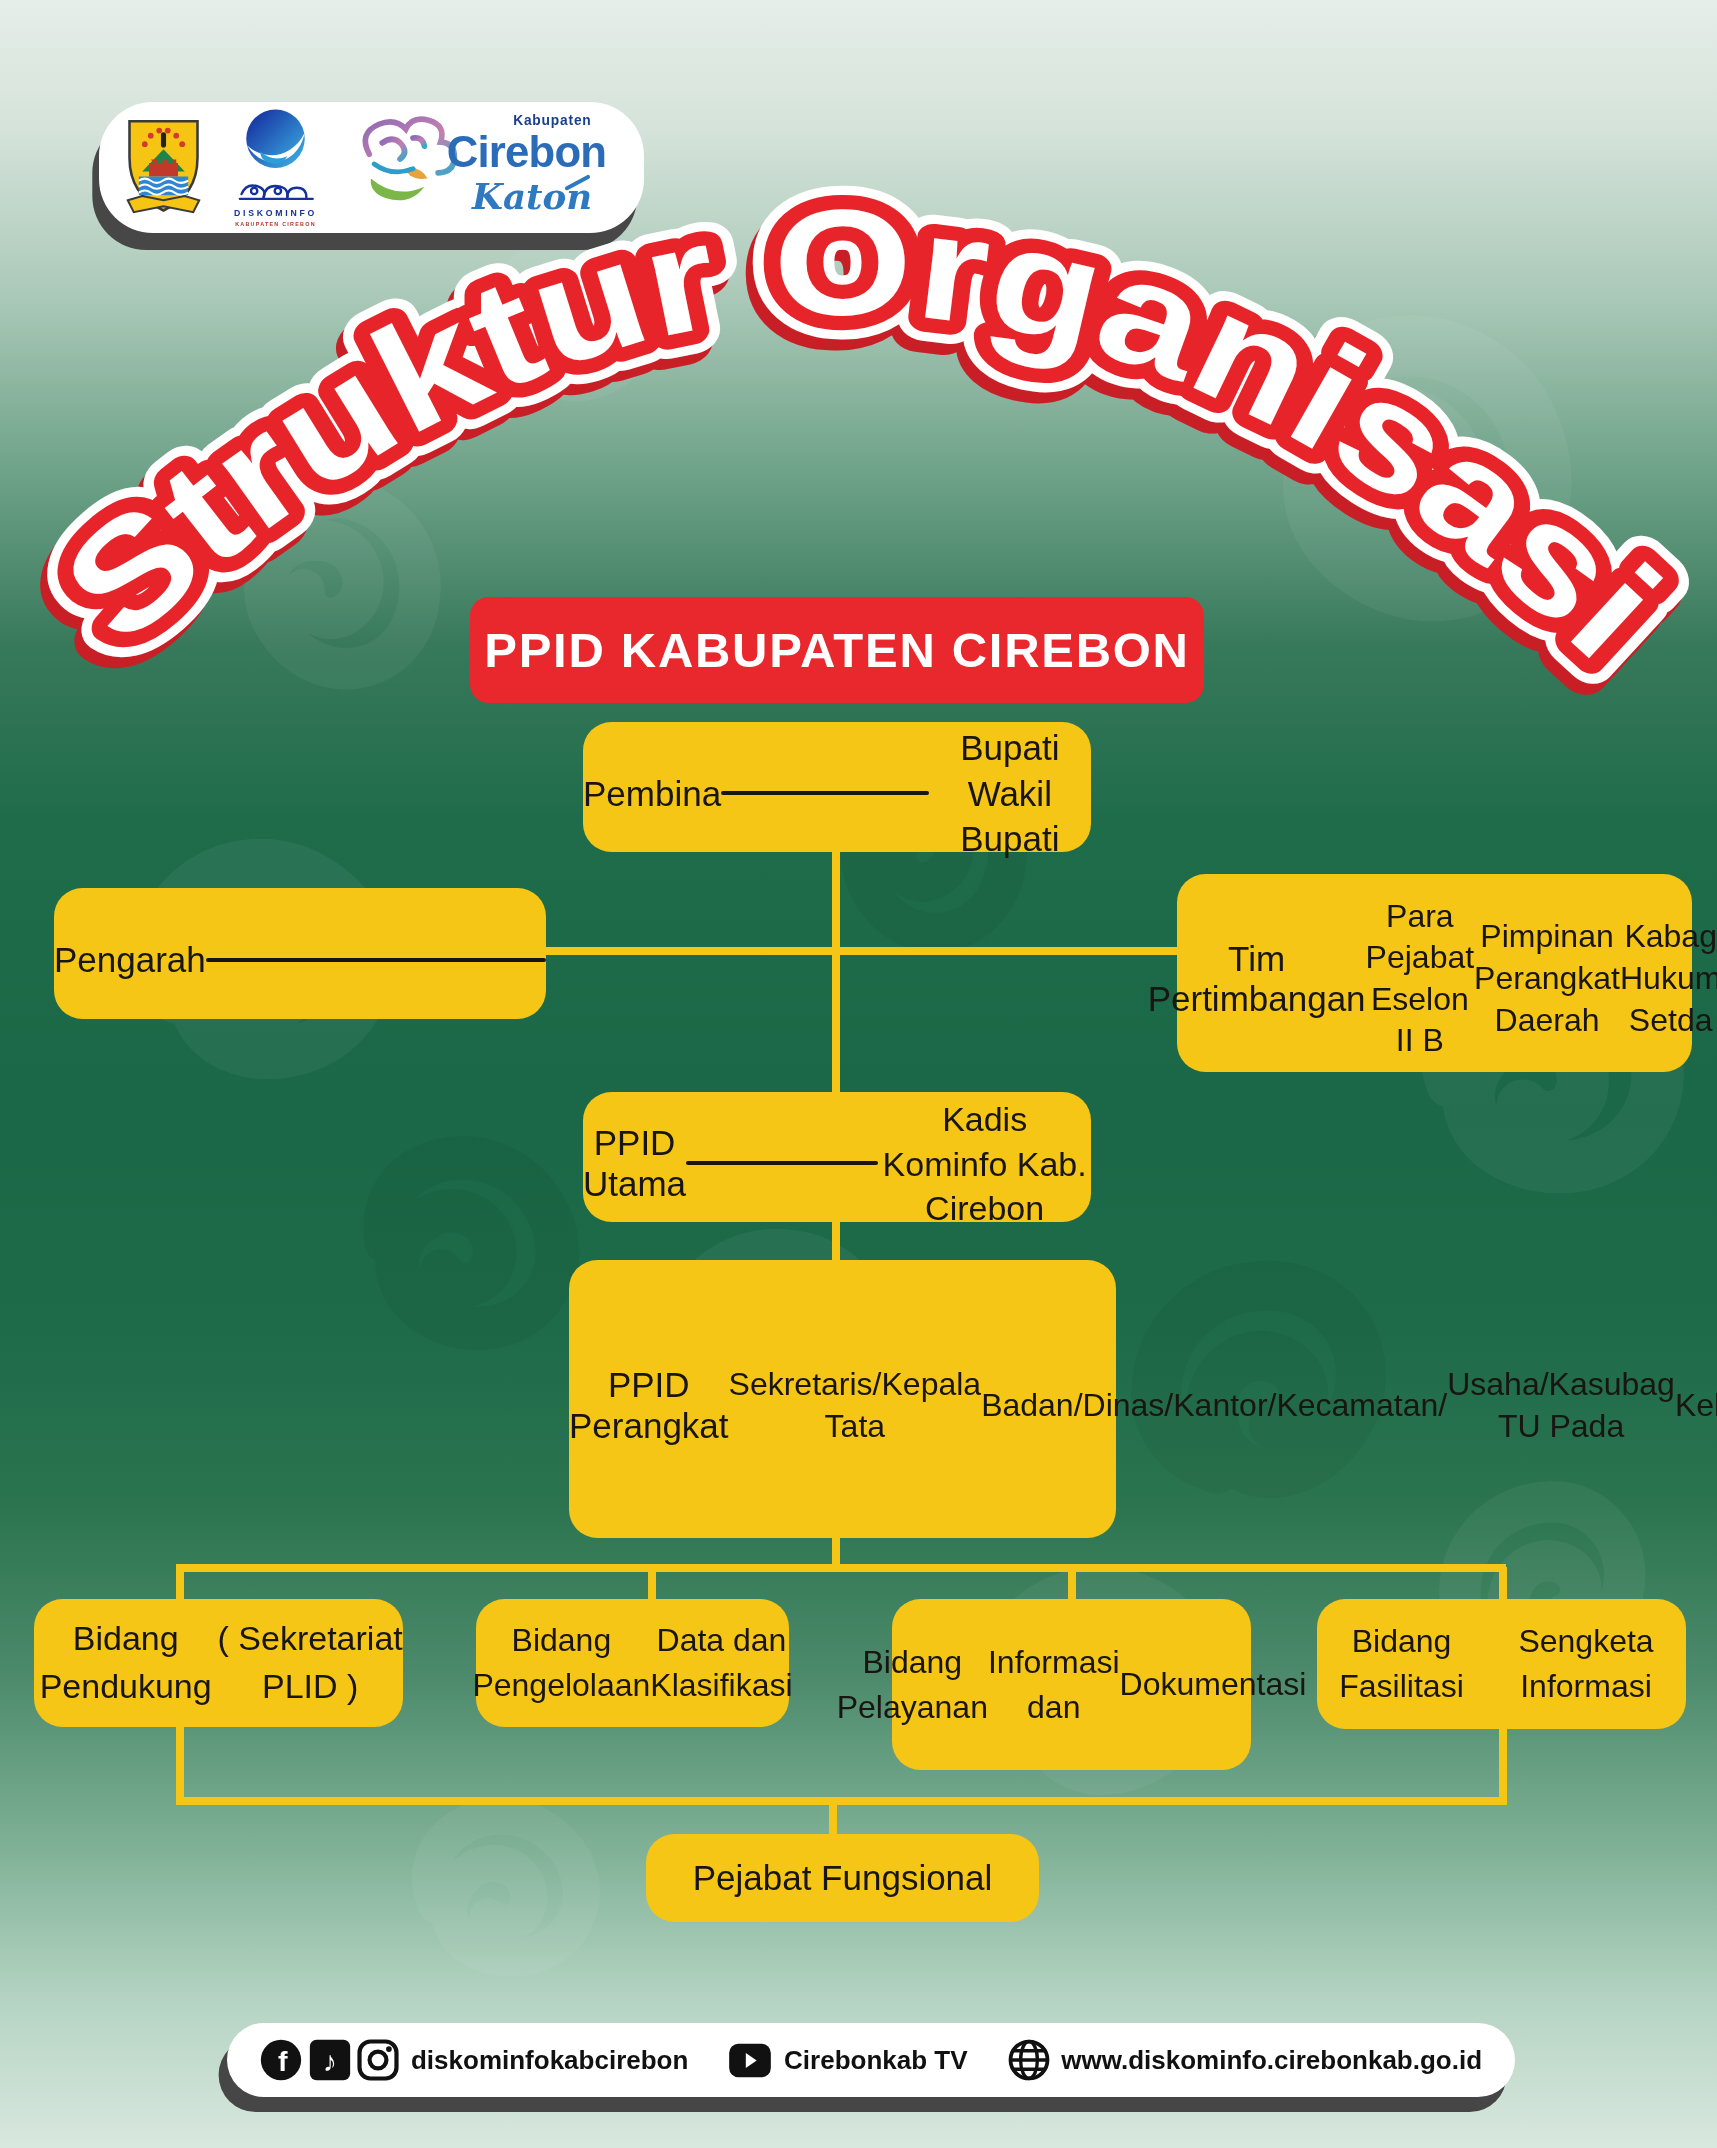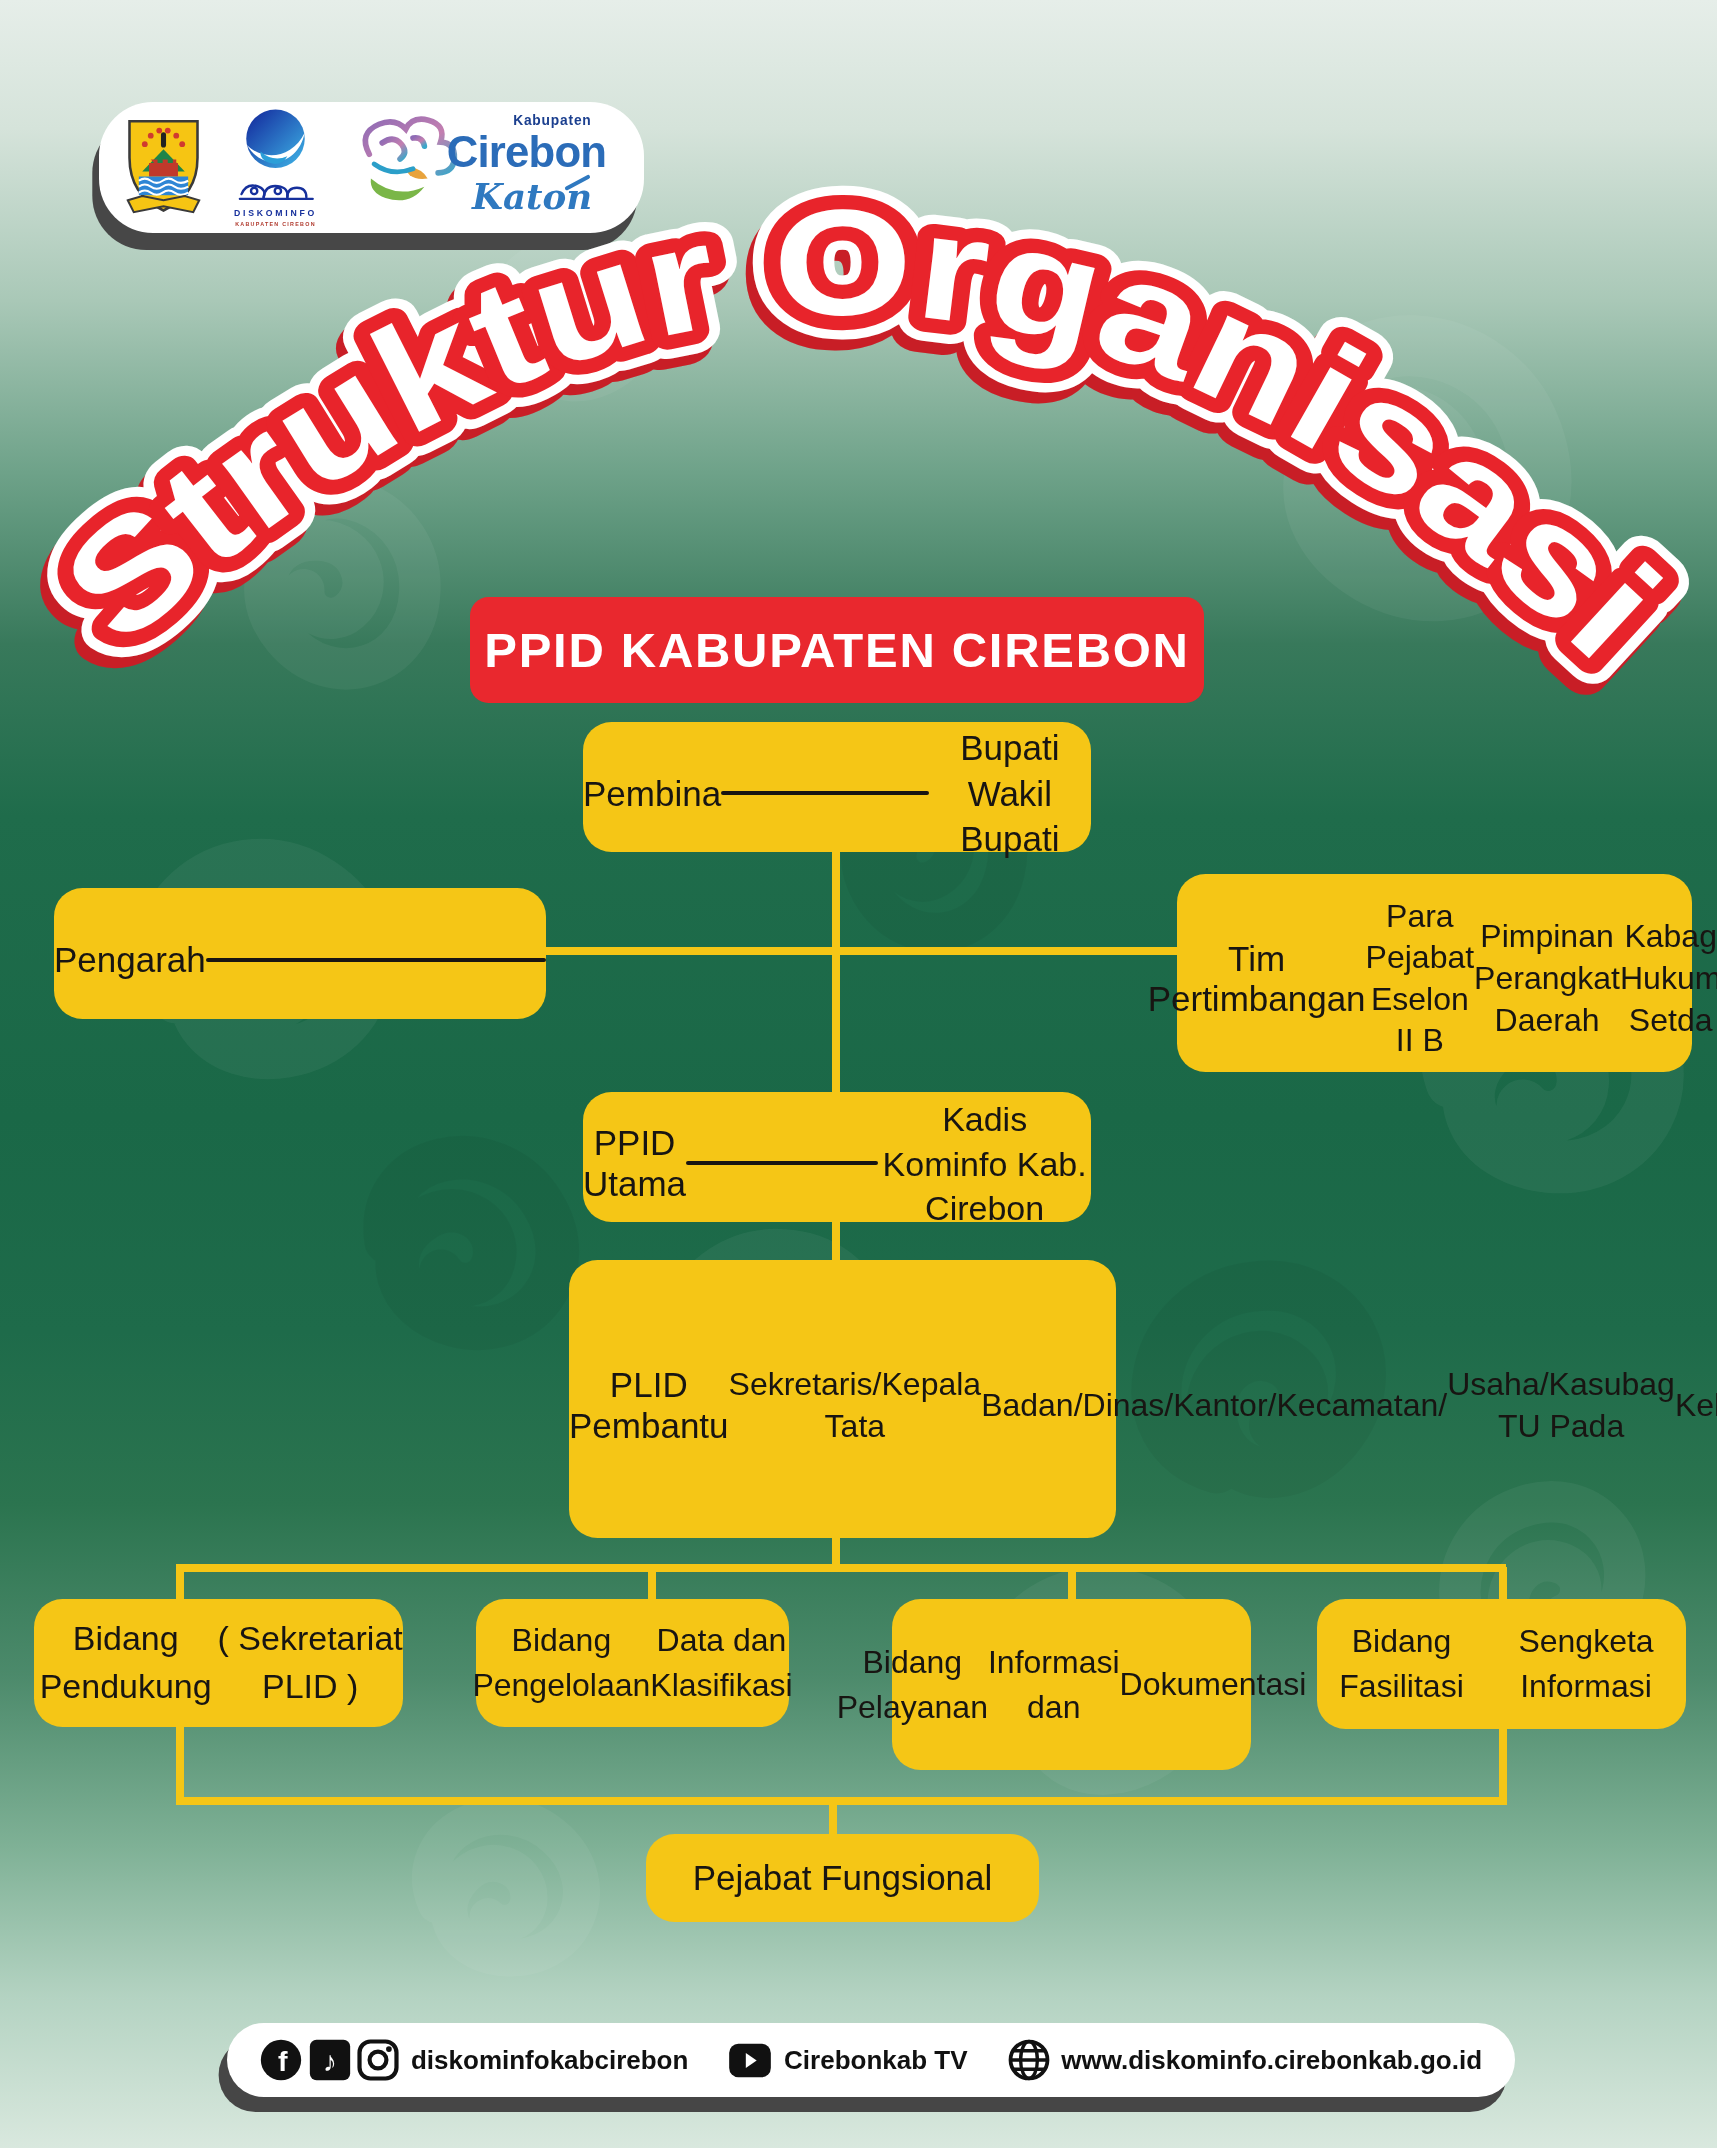--- a/index.html
+++ b/index.html
@@ -197,21 +197,21 @@
     <div class="node-body">Kabag Hukum Setda</div>
   </div>
 
   <div class="node" style="left:583px;top:1092px;width:508px;height:130px;padding-top:13.4px;">
     <div class="node-title">PPID Utama</div>
     <div class="rule" style="width:76%;"></div>
     <div class="node-body" style="font-size:34px;">Kadis Kominfo Kab. Cirebon</div>
   </div>
 
   <div class="node" style="left:569px;top:1260px;width:547px;height:278px;padding-top:13.4px;">
-    <div class="node-title">PLID Pembantu</div>
+    <div class="node-title">PPID Perangkat</div>
     <div class="rule" style="width:72%;margin-bottom:18.5px;"></div>
     <div class="node-body">Sekretaris/Kepala Tata</div>
     <div class="node-body">Badan/Dinas/Kantor/Kecamatan/</div>
     <div class="node-body">Usaha/Kasubag TU Pada</div>
     <div class="node-body">Kelurahan/Desa</div>
   </div>
 
   <div class="node" style="left:34px;top:1599px;width:369px;height:128px;justify-content:center;">
     <div class="node-body" style="font-size:34px;line-height:1.4;">Bidang Pendukung</div>
     <div class="node-body" style="font-size:34px;line-height:1.4;">( Sekretariat PLID )</div>

